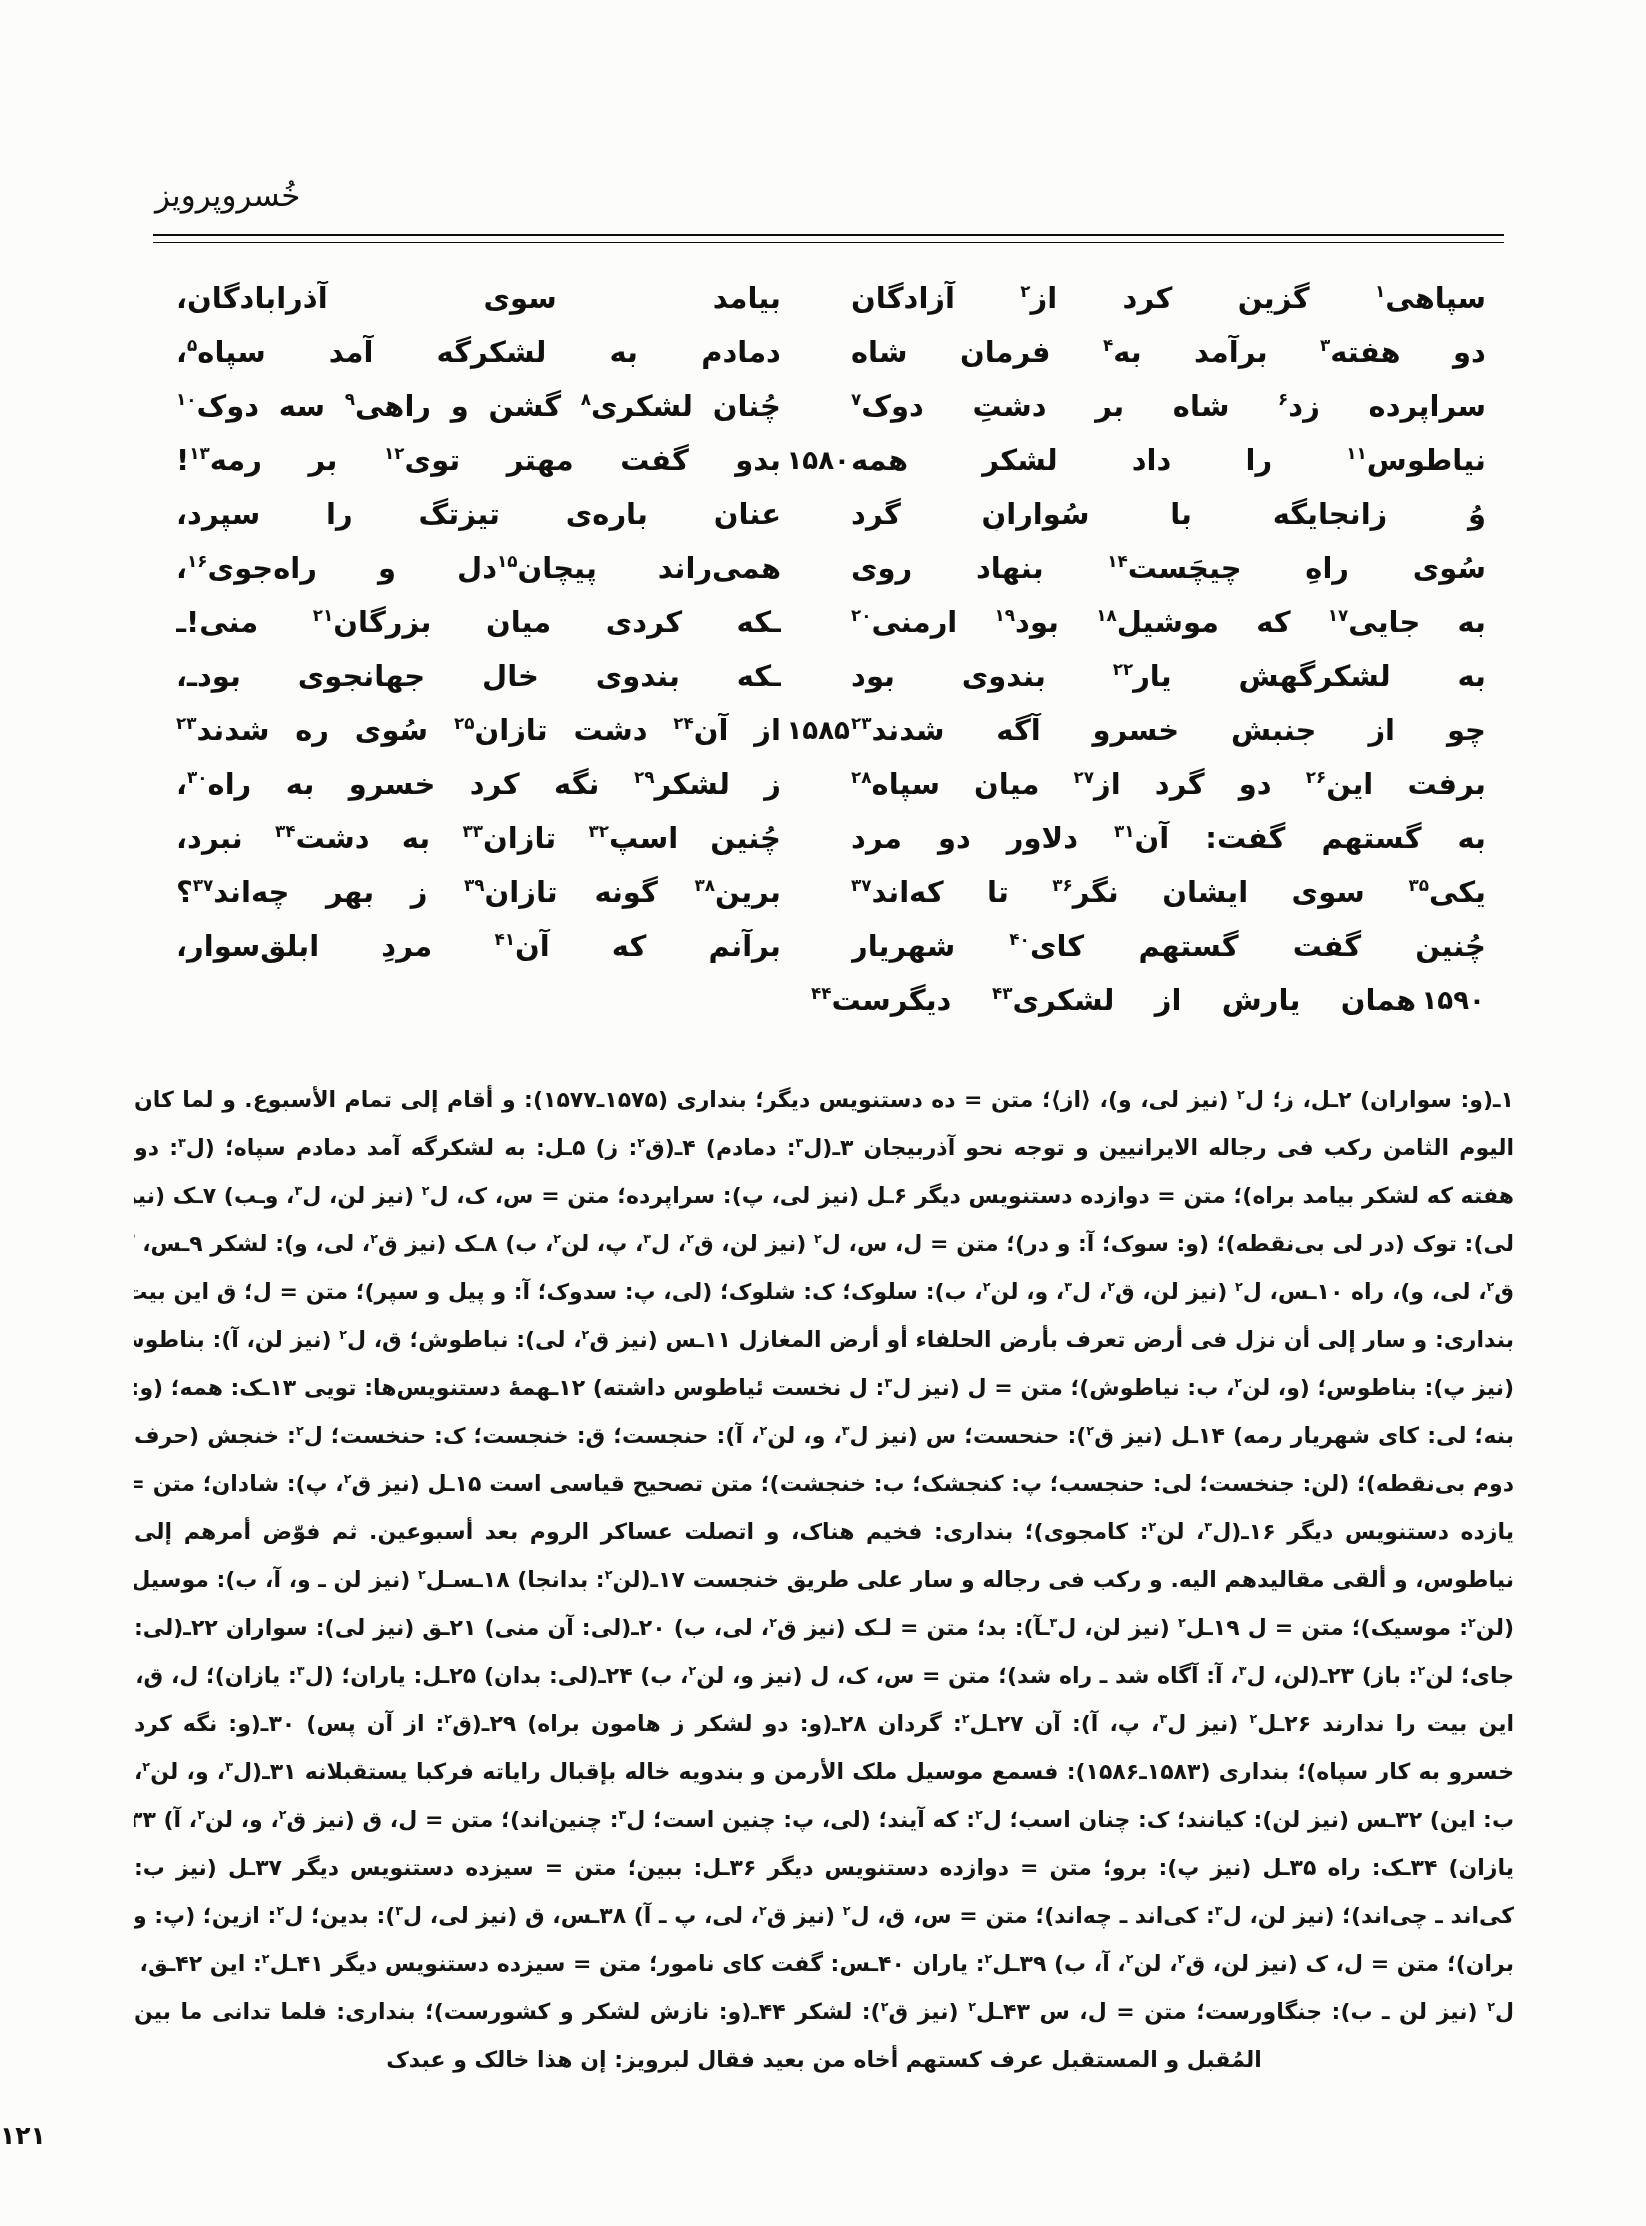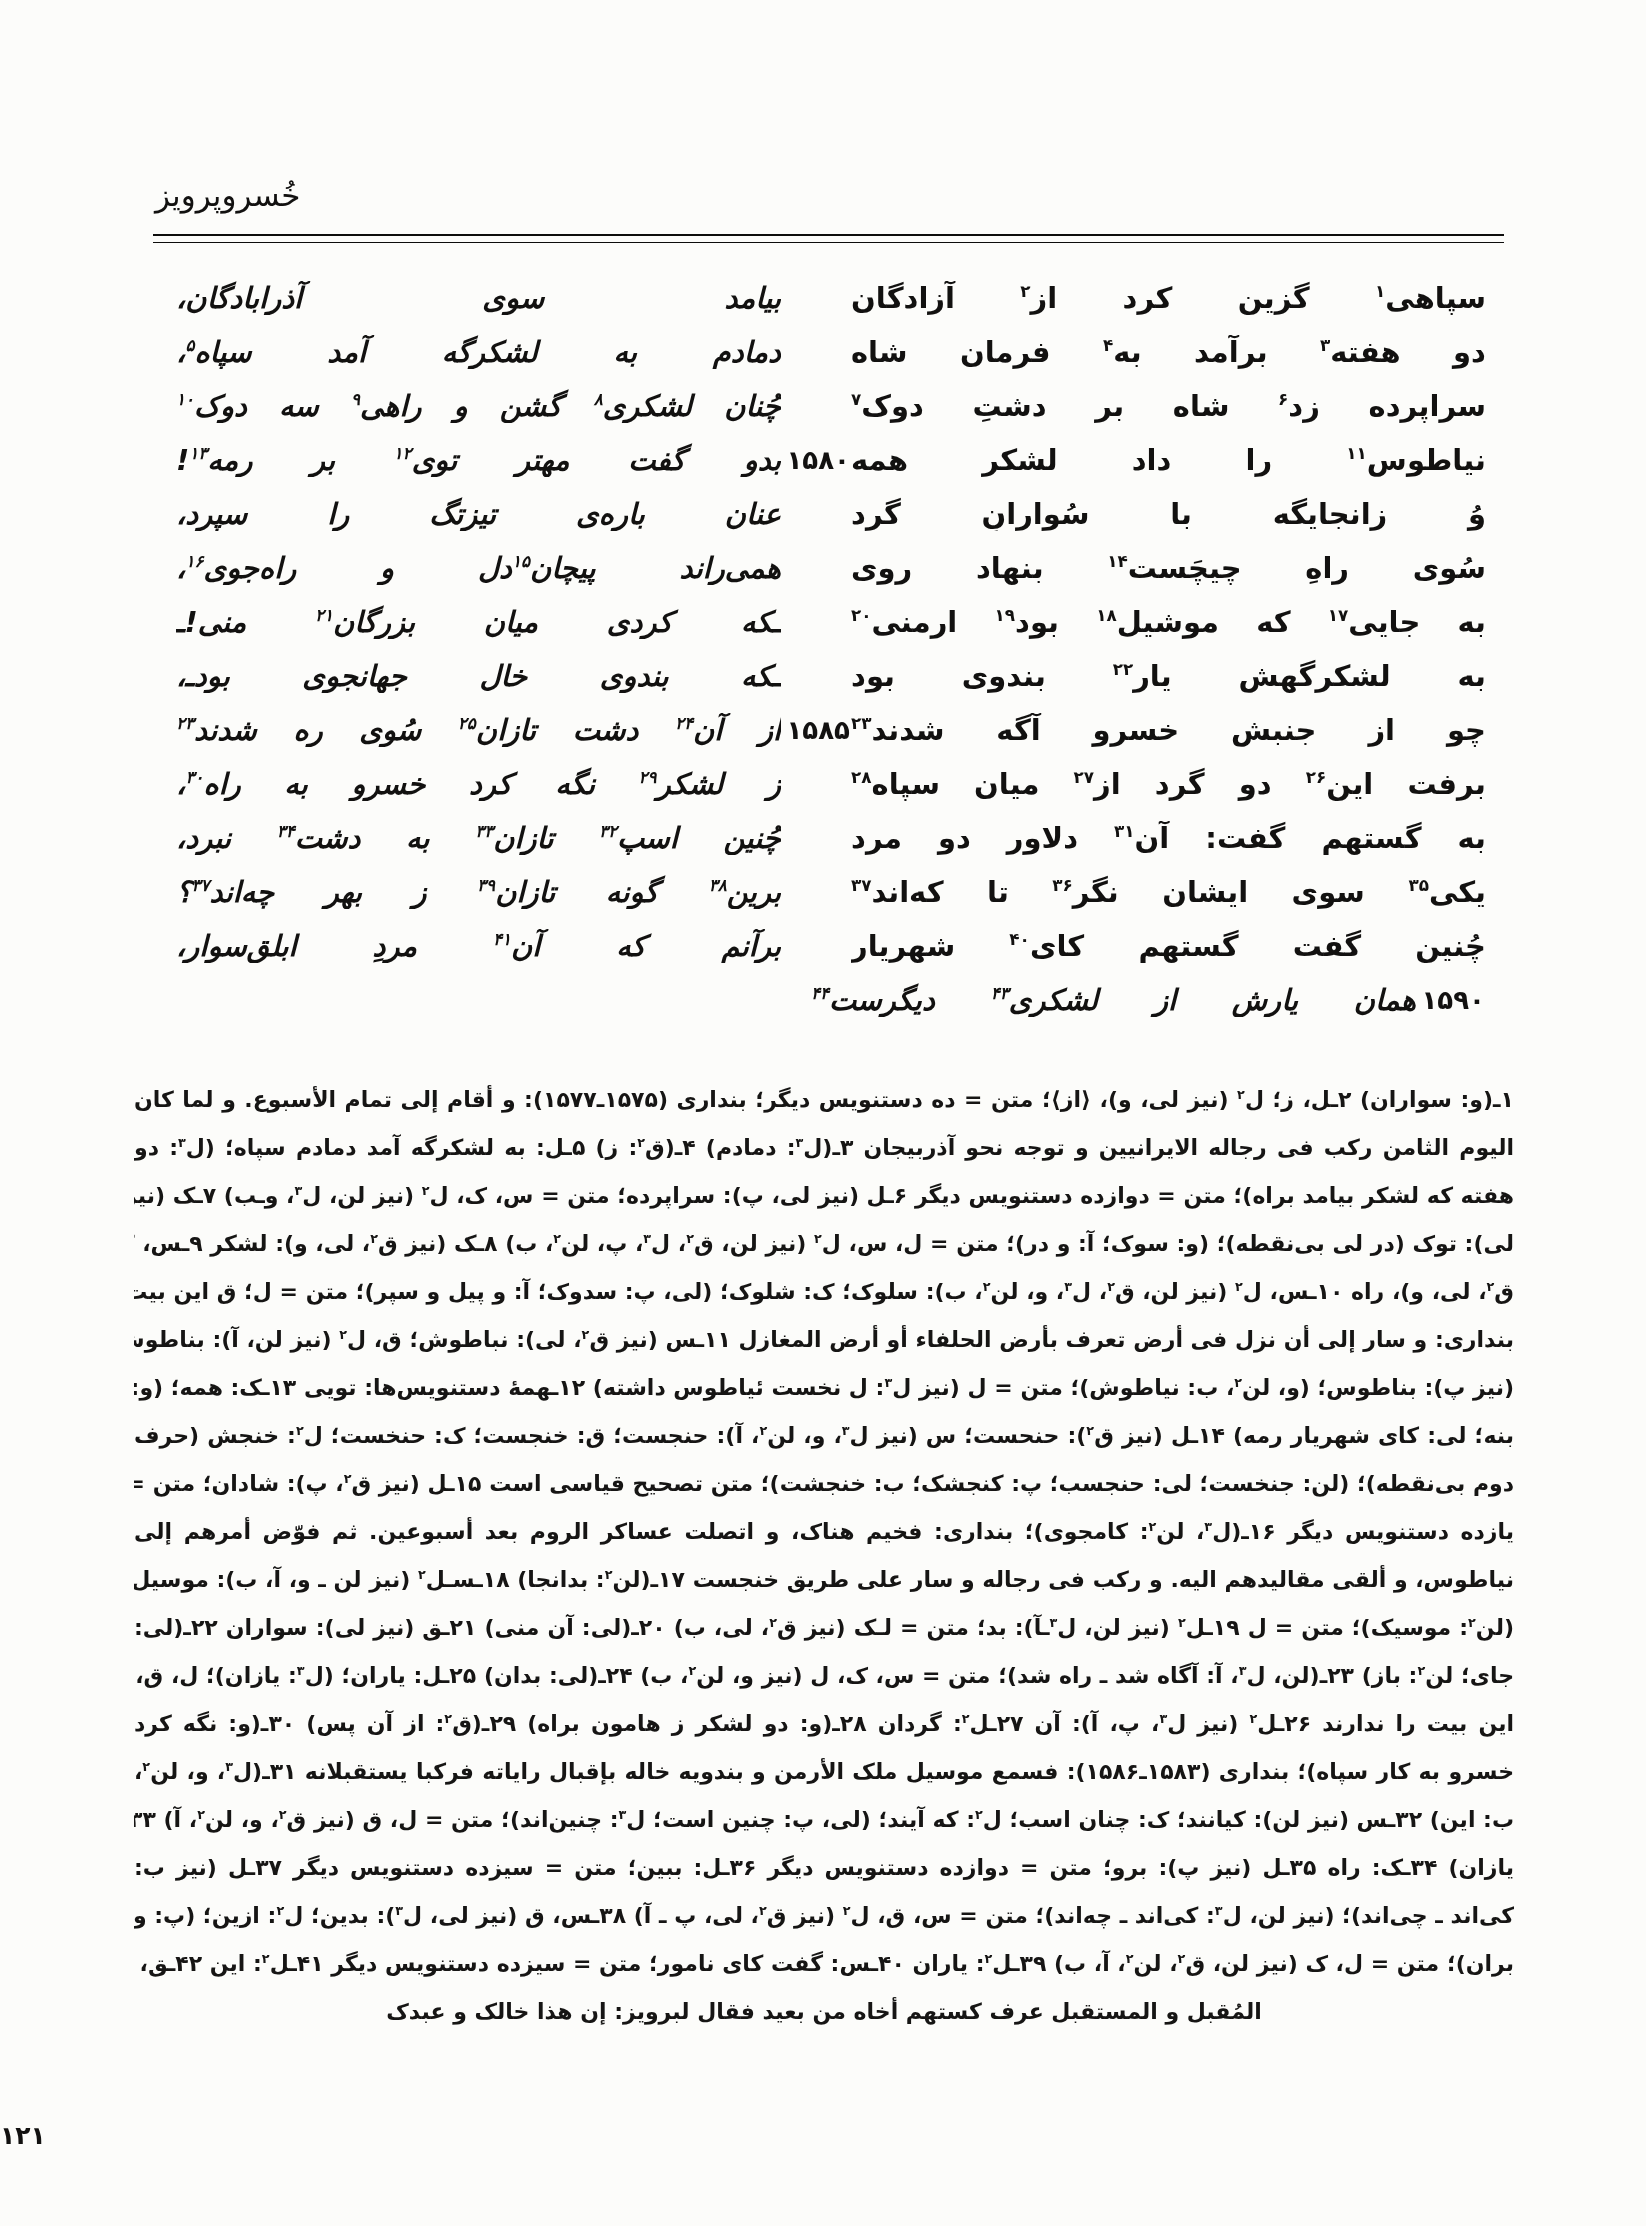--- a/index.html
+++ b/index.html
@@ -20,21 +20,21 @@
   .poem{
     position:absolute;left:175px;top:271px;width:1311px;
     direction:rtl;
   }
   .verse-row{
     display:flex;height:54px;align-items:center;
     font-size:29px;font-weight:bold;
   }
   .hemi{direction:rtl;text-align:justify;text-align-last:justify;overflow:hidden;white-space:nowrap;}
   .hemi.h1{width:635px;}
-  .hemi.h2{width:605px;font-style:italic;}
+  .hemi.h2{width:605px;}
   .vnum{
     width:70px;flex:0 0 70px;text-align:left;direction:rtl;
     font-size:26px;font-weight:bold;padding-left:5.5px;box-sizing:border-box;
   }
   .poem sup,.apparatus sup{
     font-size:0.58em;line-height:0;vertical-align:super;font-weight:bold;
   }
   .apparatus{
     position:absolute;left:134px;top:1076px;width:1380px;
     direction:rtl;font-size:22px;font-weight:bold;color:#161514;
@@ -140,17 +140,18 @@
     <div class="app-line">یازده دستنویس دیگر ۱۶ـ(ل<sup>۳</sup>، لن<sup>۲</sup>: کامجوی)؛ بنداری: فخیم هناک، و اتصلت عساکر الروم بعد أسبوعین. ثم فوّض أمرهم إلی</div>
     <div class="app-line">نیاطوس، و ألقی مقالیدهم الیه. و رکب فی رجاله و سار علی طریق خنجست ۱۷ـ(لن<sup>۲</sup>: بدانجا) ۱۸ـسـل<sup>۲</sup> (نیز لن ـ و، آ، ب): موسیل؛</div>
     <div class="app-line">(لن<sup>۲</sup>: موسیک)؛ متن = ل ۱۹ـل<sup>۲</sup> (نیز لن، ل<sup>۳</sup>ـآ): بد؛ متن = لـک (نیز ق<sup>۲</sup>، لی، ب) ۲۰ـ(لی: آن منی) ۲۱ـق (نیز لی): سواران ۲۲ـ(لی:</div>
     <div class="app-line">جای؛ لن<sup>۲</sup>: باز) ۲۳ـ(لن، ل<sup>۳</sup>، آ: آگاه شد ـ راه شد)؛ متن = س، ک، ل (نیز و، لن<sup>۲</sup>، ب) ۲۴ـ(لی: بدان) ۲۵ـل: یاران؛ (ل<sup>۳</sup>: یازان)؛ ل، ق، و</div>
     <div class="app-line">این بیت را ندارند ۲۶ـل<sup>۲</sup> (نیز ل<sup>۳</sup>، پ، آ): آن ۲۷ـل<sup>۲</sup>: گردان ۲۸ـ(و: دو لشکر ز هامون براه) ۲۹ـ(ق<sup>۲</sup>: از آن پس) ۳۰ـ(و: نگه کرد</div>
     <div class="app-line">خسرو به کار سپاه)؛ بنداری (۱۵۸۳ـ۱۵۸۶): فسمع موسیل ملک الأرمن و بندویه خاله بإقبال رایاته فرکبا یستقبلانه ۳۱ـ(ل<sup>۳</sup>، و، لن<sup>۲</sup>،</div>
     <div class="app-line">ب: این) ۳۲ـس (نیز لن): کیانند؛ ک: چنان اسب؛ ل<sup>۲</sup>: که آیند؛ (لی، پ: چنین است؛ ل<sup>۳</sup>: چنین‌اند)؛ متن = ل، ق (نیز ق<sup>۲</sup>، و، لن<sup>۲</sup>، آ) ۳۳ـ(ل:</div>
     <div class="app-line">یازان) ۳۴ـک: راه ۳۵ـل (نیز پ): برو؛ متن = دوازده دستنویس دیگر ۳۶ـل: ببین؛ متن = سیزده دستنویس دیگر ۳۷ـل (نیز ب:</div>
     <div class="app-line">کی‌اند ـ چی‌اند)؛ (نیز لن، ل<sup>۳</sup>: کی‌اند ـ چه‌اند)؛ متن = س، ق، ل<sup>۲</sup> (نیز ق<sup>۲</sup>، لی، پ ـ آ) ۳۸ـس، ق (نیز لی، ل<sup>۳</sup>): بدین؛ ل<sup>۲</sup>: ازین؛ (پ: و زین؛ و:</div>
     <div class="app-line">بران)؛ متن = ل، ک (نیز لن، ق<sup>۲</sup>، لن<sup>۲</sup>، آ، ب) ۳۹ـل<sup>۲</sup>: یاران ۴۰ـس: گفت کای نامور؛ متن = سیزده دستنویس دیگر ۴۱ـل<sup>۲</sup>: این ۴۲ـق، ک،</div>
+    <div class="app-line">ل<sup>۲</sup> (نیز لن ـ ب): جنگاورست؛ متن = ل، س ۴۳ـل<sup>۲</sup> (نیز ق<sup>۲</sup>): لشکر ۴۴ـ(و: نازش لشکر و کشورست)؛ بنداری: فلما تدانی ما بین</div>
     <div class="app-line centered">المُقبل و المستقبل عرف کستهم أخاه من بعید فقال لبرویز: إن هذا خالک و عبدک</div>
   </div>
 
 <div class="page-number">۱۲۱</div>
 
 
 </body></html>

